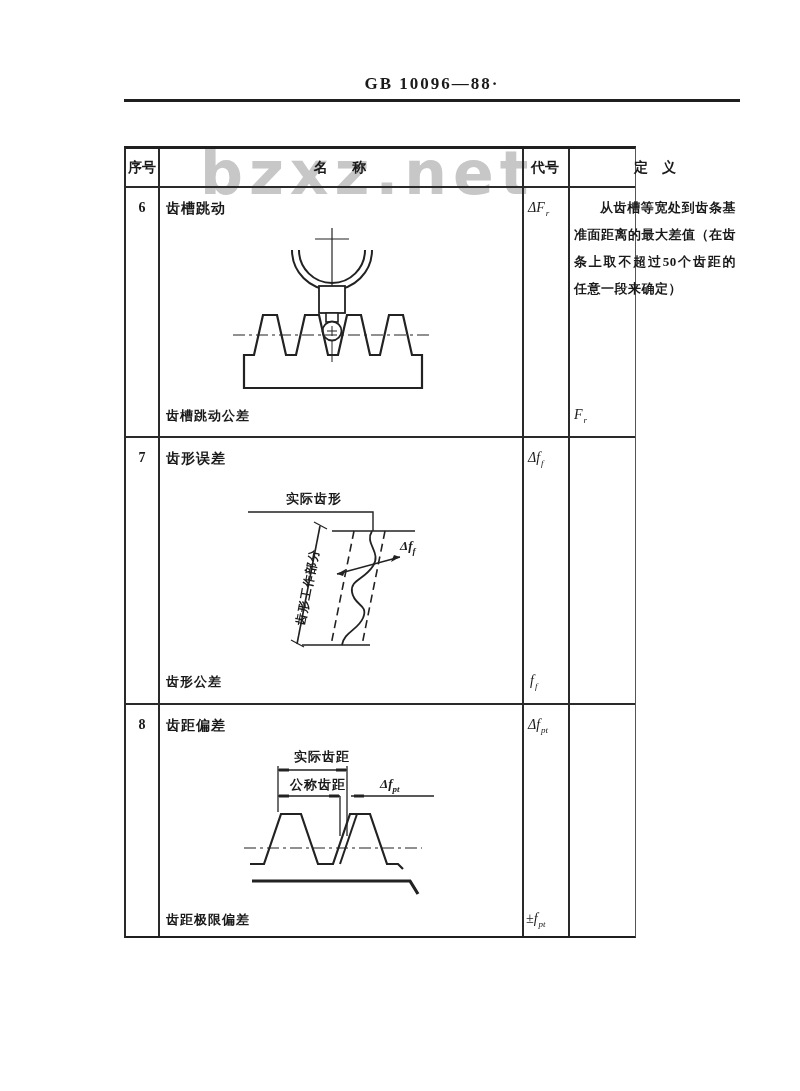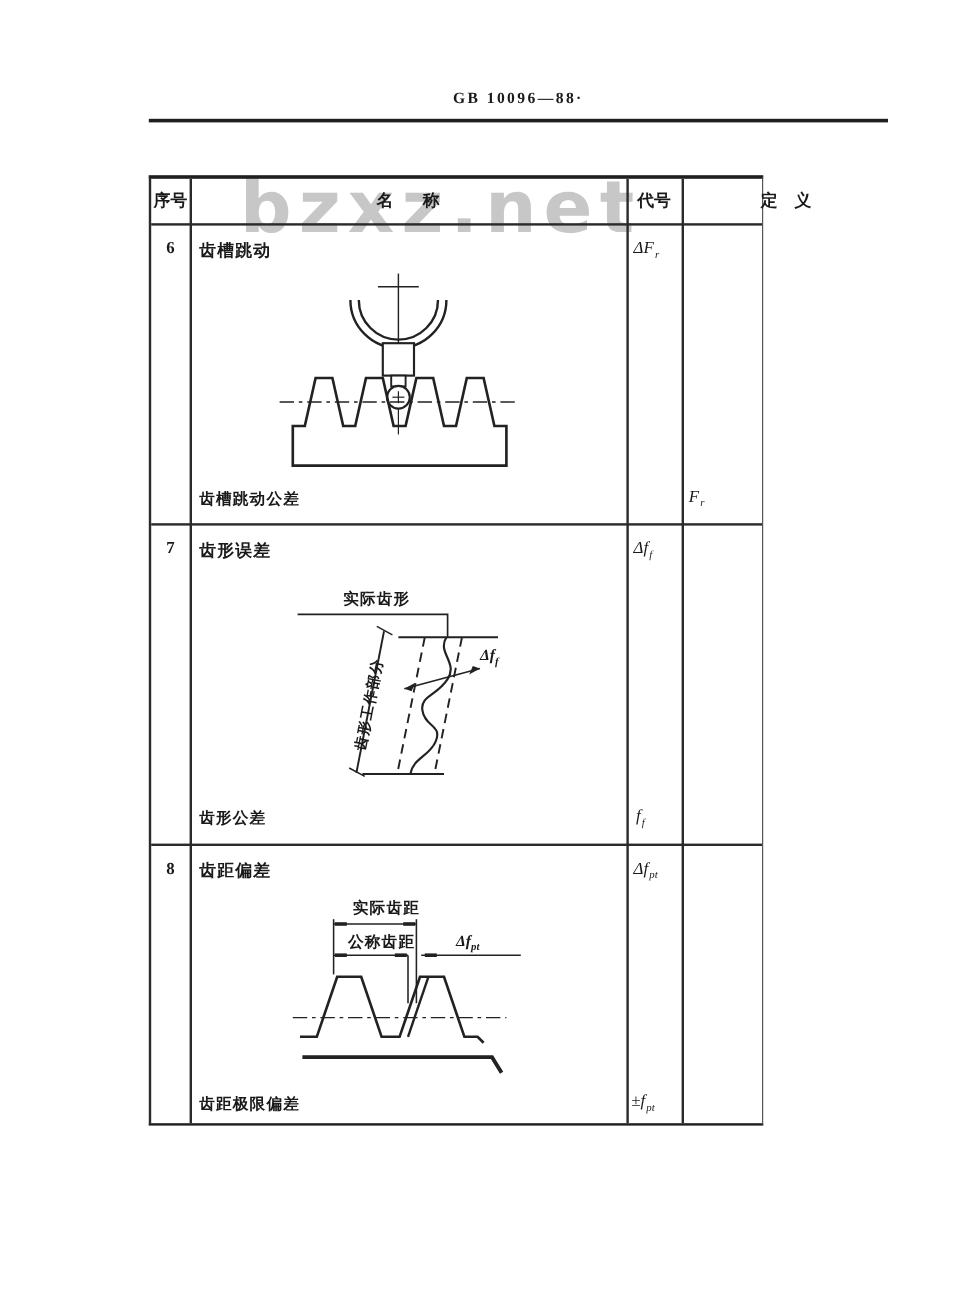--- a/index.html
+++ b/index.html
@@ -12,21 +12,21 @@
   
   #watermark{
     left:200px;top:144px;width:360px;height:58px;
     font-family:"DejaVu Sans","Liberation Sans",sans-serif;
     font-weight:800;font-size:60px;line-height:58px;letter-spacing:6px;
     color:#c7c7c7;z-index:0;user-select:none;
   }
   
   #doc-code{
     left:124px;top:74px;width:616px;text-align:center;
-    font-weight:700;font-size:13px;letter-spacing:2px;z-index:2;
+    font-weight:700;font-size:17px;letter-spacing:2px;z-index:2;
     font-family:"Liberation Serif","DejaVu Serif",serif;
   }
   #rule-top{left:124px;top:99px;width:616px;height:3px;background:#1f1f1f;z-index:2;}
   #continued{left:124px;top:119px;width:616px;text-align:center;font-size:15px;font-weight:700;letter-spacing:4px;z-index:2;}
   
   #tbl{
     left:124px;top:146px;width:512px;height:792px;z-index:1;
     border-top:3px solid #1f1f1f;border-bottom:2px solid #1f1f1f;
     border-left:2px solid #2a2a2a;border-right:1px solid #555;
     box-sizing:border-box;
@@ -77,20 +77,21 @@
 
     <div class="row-no" style="left:0;top:37px;">6</div>
     <div class="cell-title" style="left:40px;top:51px;">齿槽跳动</div>
     <div class="cell-bottom-label" style="left:40px;top:258px;">齿槽跳动公差</div>
     <div class="sym" style="left:402px;top:51px;">
       <span>ΔF</span><sub>r</sub>
     </div>
     <div class="sym" style="left:404px;top:258px;margin-left:44px;">
       <span>F</span><sub>r</sub>
     </div>
+    <div class="def" style="left:448px;top:45px;width:162px;">从齿槽等宽处到齿条基准面距离的最大差值（在齿条上取不超过50个齿距的任意一段来确定）</div>
 
     <svg style="left:101px;top:79px;" width="212" height="166" viewBox="0 0 212 166">
       <g fill="none" stroke="#222" stroke-width="1.6">
 
         <line x1="105" y1="0" x2="105" y2="58" stroke-width="1.2"></line>
         <line x1="88" y1="11" x2="122" y2="11" stroke-width="1.2"></line>
 
         <path d="M 65,22 A 40,40 0 0 0 145,22" stroke-width="2"></path>
         <path d="M 72,22 A 33,33 0 0 0 138,22" stroke-width="2"></path>
 

